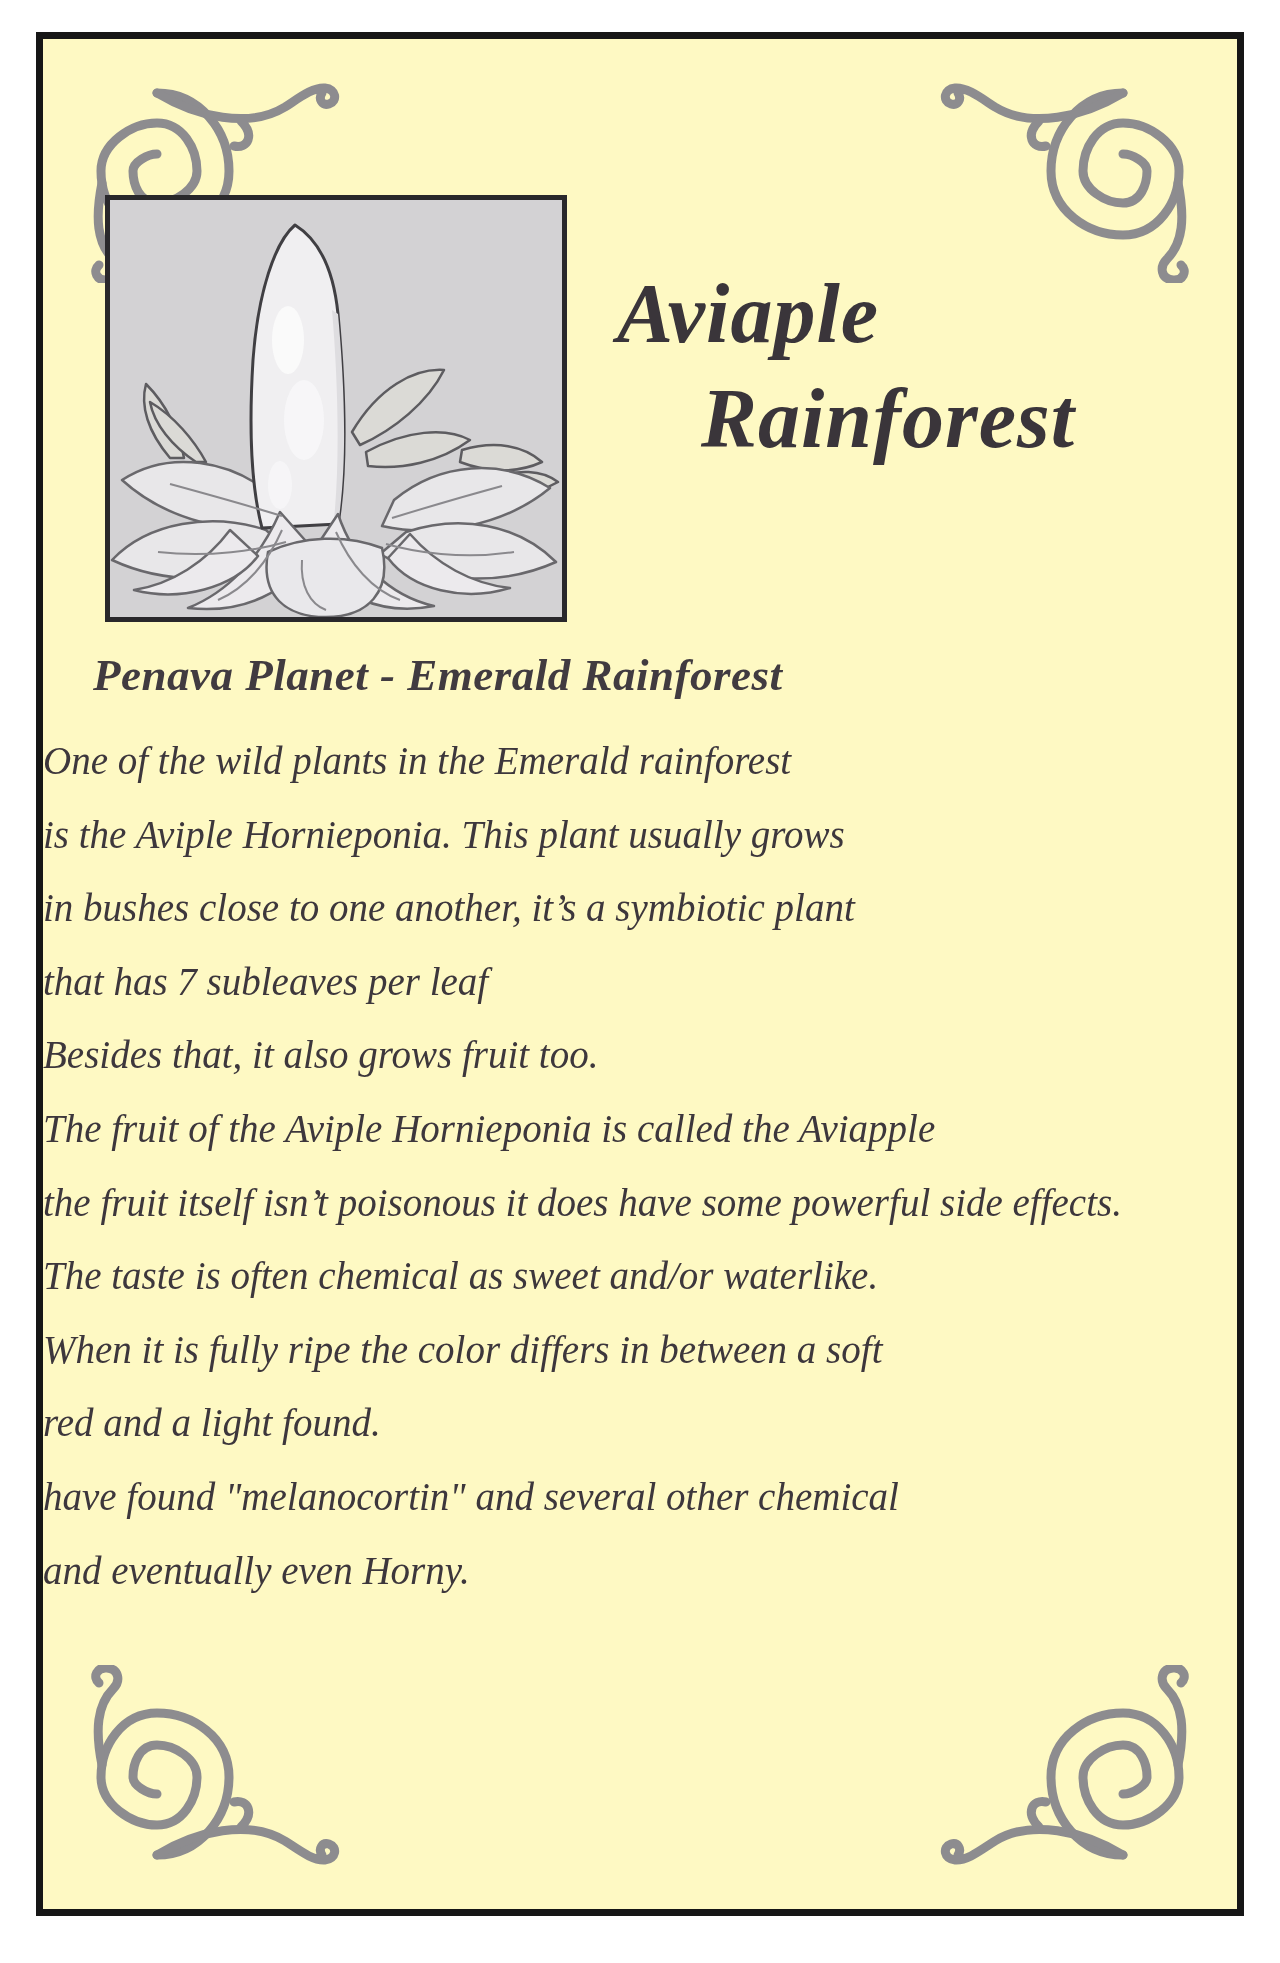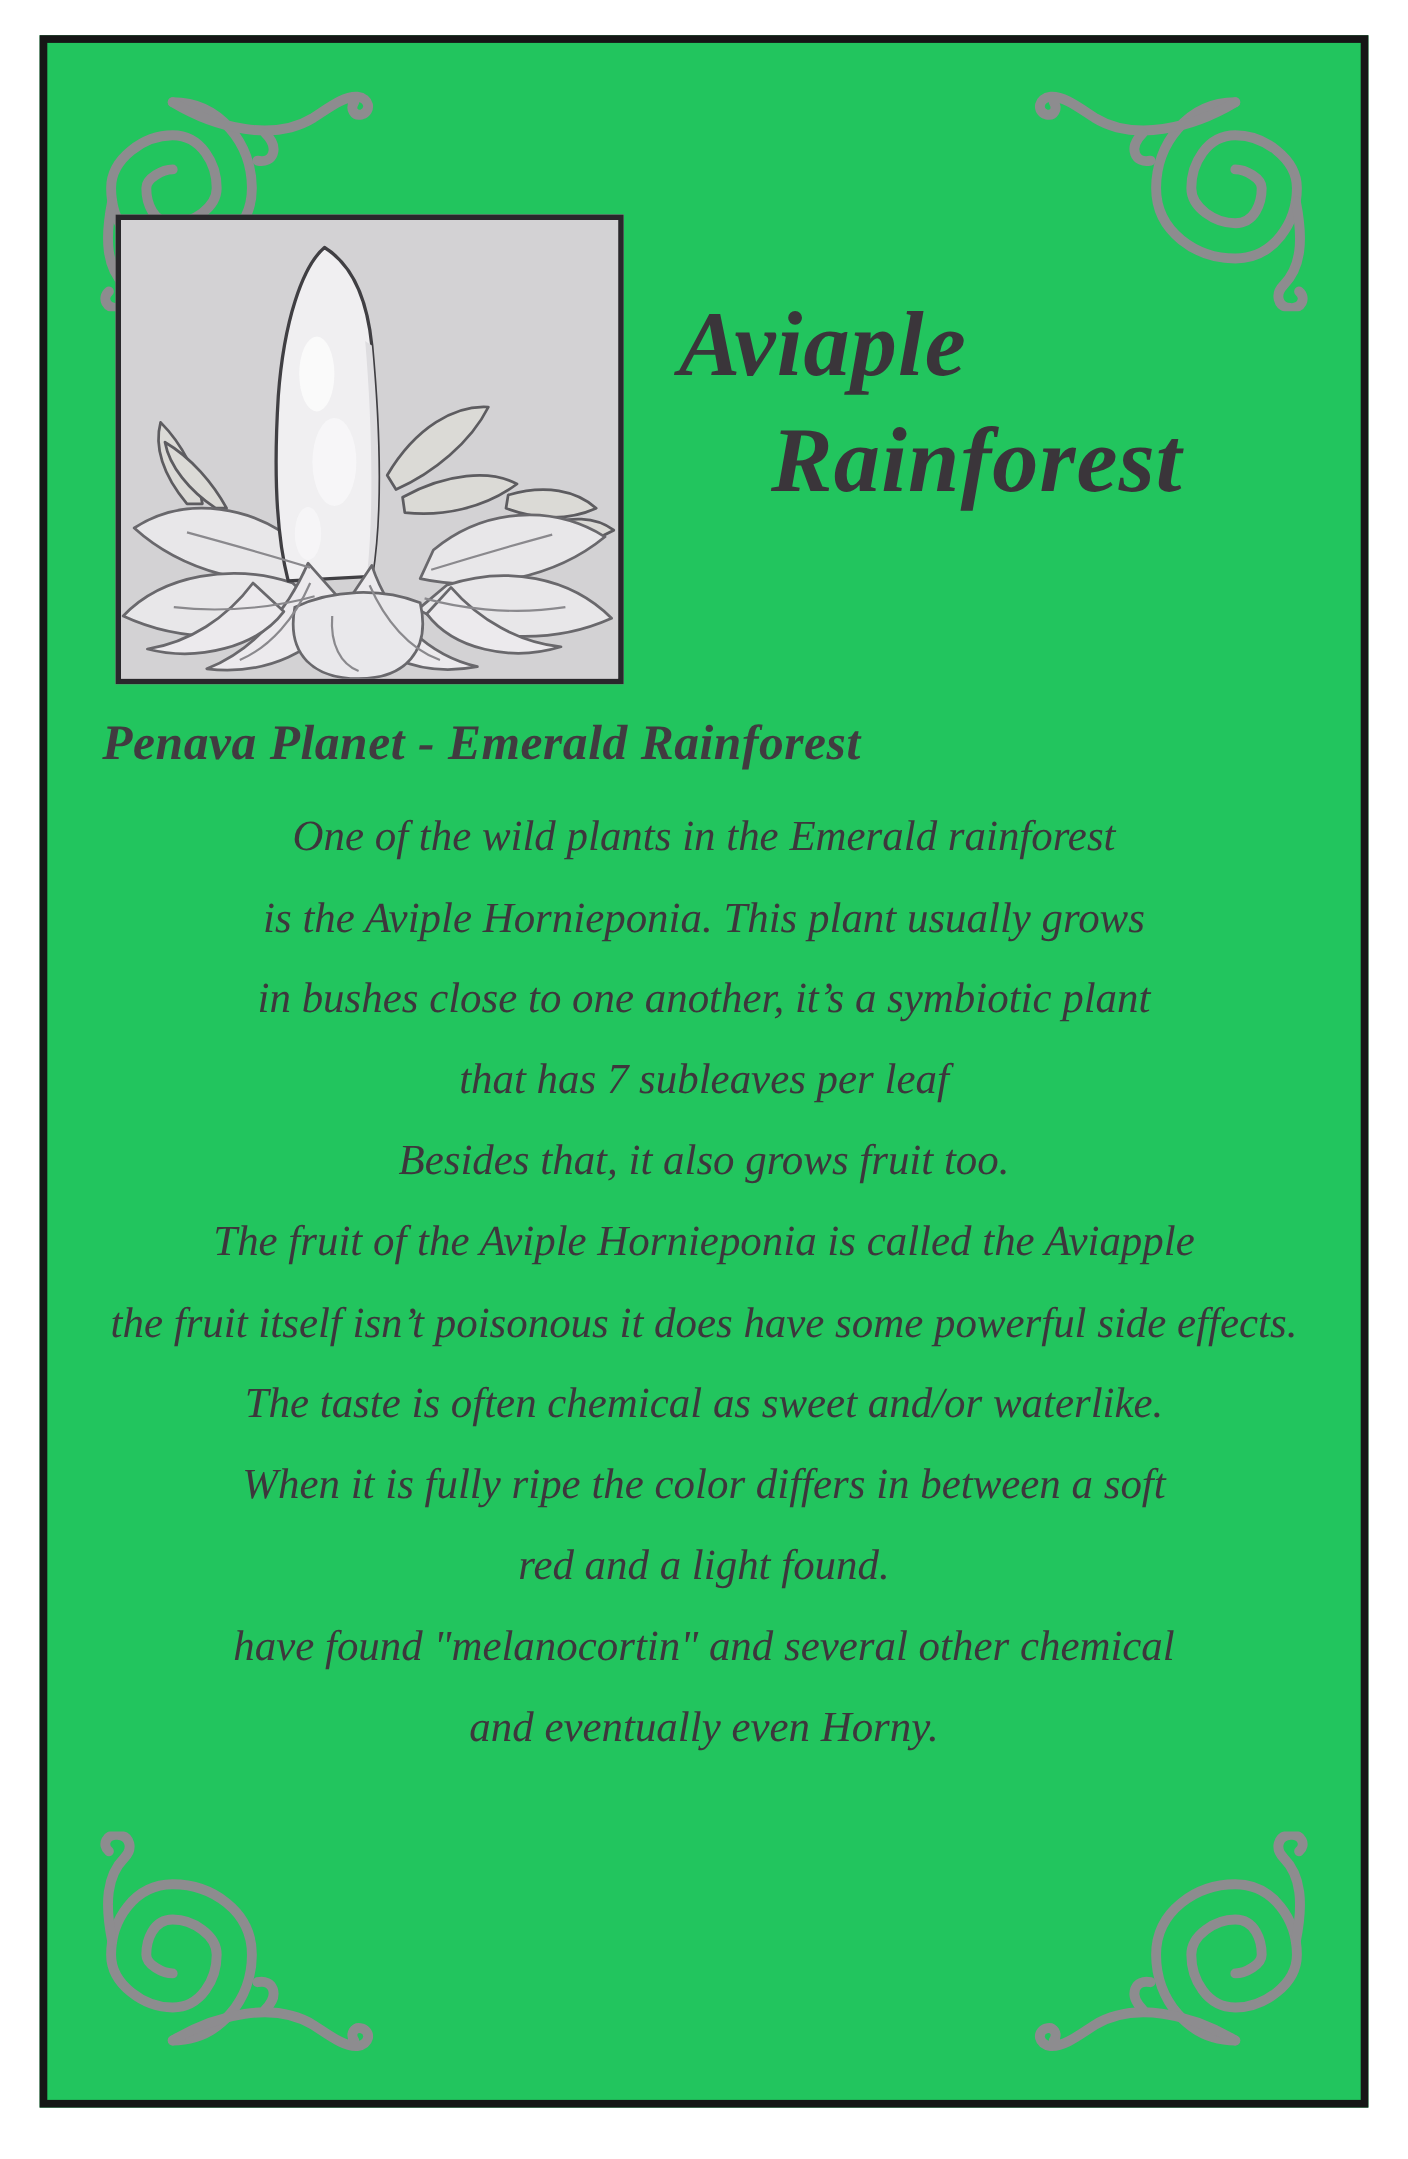--- a/index.html
+++ b/index.html
@@ -7,21 +7,21 @@
     width:1280px;height:1963px;
     background:#ffffff;
     overflow:hidden;
     font-family:"Liberation Serif","DejaVu Serif",serif;
     position:relative;
   }
   .sheet{
     position:absolute;left:36px;top:32px;
     width:1208px;height:1884px;
     box-sizing:border-box;
-    background:#22c55e;
+    background:#fef9c3;
     border:7px solid #161616;
   }
   .fl{position:absolute;width:300px;height:240px;pointer-events:none;}
   .fl.tl{left:2px;top:4px;}
   .fl.tr{right:2px;top:4px;transform:scaleX(-1);}
   .fl.bl{left:2px;bottom:4px;transform:scaleY(-1);}
   .fl.br{right:2px;bottom:4px;transform:scale(-1,-1);}
   .photo-frame{
     position:absolute;left:62px;top:156px;
     width:452px;height:417px;
@@ -40,21 +40,20 @@
   .title .t2{margin-left:84px;}
   .caption{
     position:absolute;left:50px;top:609px;
     font-size:45px;line-height:54px;
     font-style:italic;font-weight:bold;
     color:#413b40;letter-spacing:.5px;
     white-space:nowrap;
   }
   .body-text{
     position:absolute;left:0;right:0;top:685px;
-    text-align:center;
     font-size:39px;line-height:73.6px;
     font-style:italic;
     color:#3d373c;
   }
   .body-text .line{white-space:nowrap;}
 </style>
 </head>
 <body>
 
 <svg width="0" height="0" style="position:absolute" aria-hidden="true">

